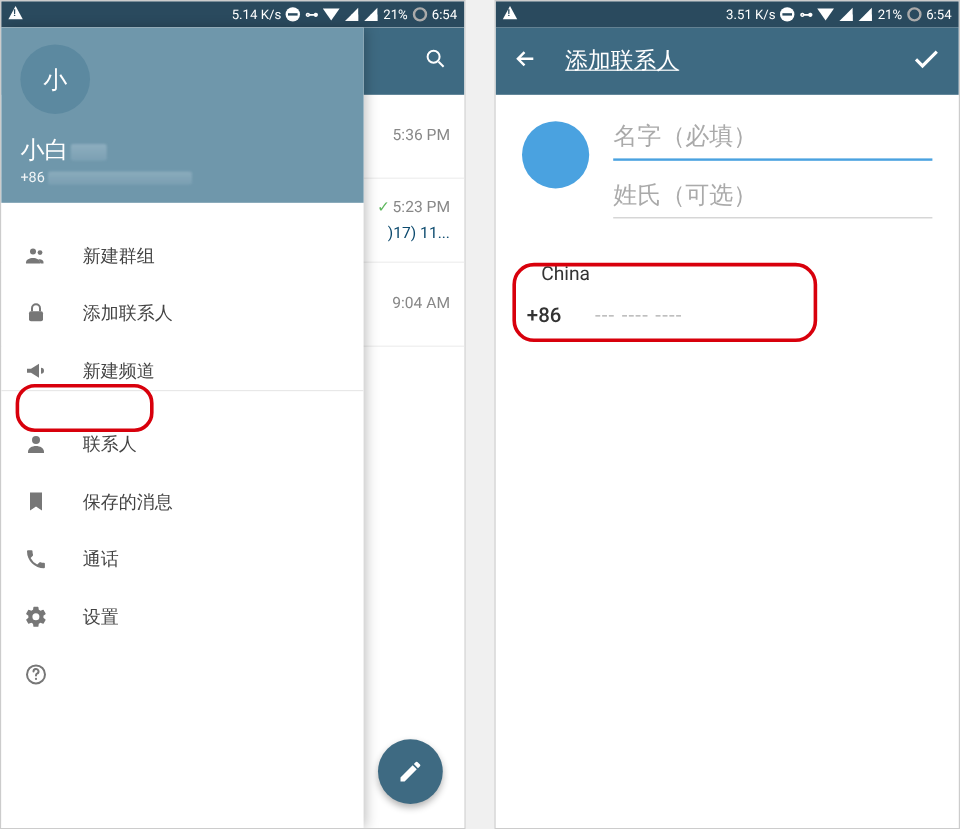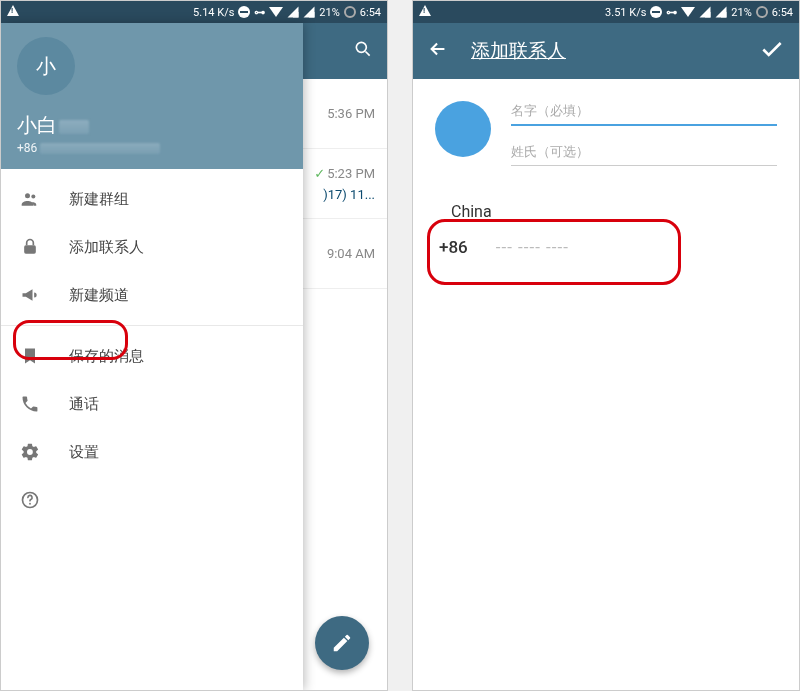--- a/index.html
+++ b/index.html
@@ -104,21 +104,21 @@
   .drawer-header{
     height:146px;background:#6f97ab;padding:14px 16px;color:#fff;display:flex;flex-direction:column;justify-content:space-between;
   }
   .avatar-big{
     width:58px;height:58px;border-radius:50%;background:#5c89a0;display:flex;align-items:center;justify-content:center;font-size:20px;color:#fff;
   }
   .user-name{font-size:20px;margin-top:8px;}
   .user-phone{font-size:12px;opacity:.9;margin-top:2px;}
   .menu{padding:6px 0;}
   .menu-item{
-    height:48px;display:flex;align-items:center;padding:0 18px;gap:28px;color:#444;font-size:15px;cursor:pointer;
+    height:48px;display:flex;align-items:flex-end;padding:0 18px;gap:28px;color:#444;font-size:15px;cursor:pointer;
   }
   .menu-item .mi-icon{width:22px;display:flex;align-items:center;justify-content:center;color:#777;}
   .menu-item .mi-icon svg{width:20px;height:20px;}
   .menu-divider{height:1px;background:#e8e8e8;margin:6px 0;}
   .highlight-box{
     border:3px solid #d8000c;border-radius:16px;
     position:absolute;pointer-events:none;
   }
   .hl-left{left:12px;top:485px;width:115px;height:40px;transform:translateY(-166px);}
   
@@ -127,21 +127,21 @@
   }
   .add-header .back svg{width:22px;height:22px;}
   .add-title{font-size:19px;flex:1;text-decoration:underline;}
   .add-header .done svg{width:26px;height:26px;}
   .add-body{padding:18px 22px;}
   .name-row{display:flex;gap:20px;align-items:flex-start;}
   .avatar-blue{width:56px;height:56px;border-radius:50%;background:#4aa2e0;flex-shrink:0;margin-top:4px;}
   .name-fields{flex:1;}
   .field{
     border:none;border-bottom:1.5px solid #ccc;
-    width:100%;font-size:13px;padding:6px 0;color:#333;outline:none;background:transparent;
+    width:100%;font-size:20px;padding:6px 0;color:#333;outline:none;background:transparent;
   }
   .field.first{border-bottom:2px solid #4aa2e0;margin-bottom:12px;}
   .field::placeholder{color:#aaa;}
   .phone-section{margin-top:36px;}
   .country{font-size:16px;color:#333;margin-left:16px;margin-bottom:10px;}
   .phone-row{display:flex;align-items:center;gap:28px;padding:6px 4px;}
   .cc{font-size:17px;color:#333;font-weight:500;}
   .phone-placeholder{color:#bbb;font-size:17px;letter-spacing:1px;}
   
   .phone.right .hl{
@@ -231,20 +231,29 @@
       </div>
       <div class="menu-item">
         <span class="mi-icon">
             <svg viewBox="0 0 24 24" fill="#777">
               <path d="M3 10v4h4l8 5V5l-8 5H3zm14-1a3 3 0 0 1 0 6"></path>
             </svg>
           </span>
         <span>新建频道</span>
       </div>
       <div class="menu-divider"></div>
+      <div class="menu-item">
+        <span class="mi-icon">
+            <svg viewBox="0 0 24 24" fill="#777">
+              <circle cx="12" cy="8" r="4"></circle>
+              <path d="M4 20c0-4 4-6 8-6s8 2 8 6v1H4z"></path>
+            </svg>
+          </span>
+        <span>联系人</span>
+      </div>
       <div class="menu-item">
         <span class="mi-icon">
             <svg viewBox="0 0 24 24" fill="#777">
               <path d="M6 3h12v18l-6-4-6 4z"></path>
             </svg>
           </span>
         <span>保存的消息</span>
       </div>
       <div class="menu-item">
         <span class="mi-icon">

